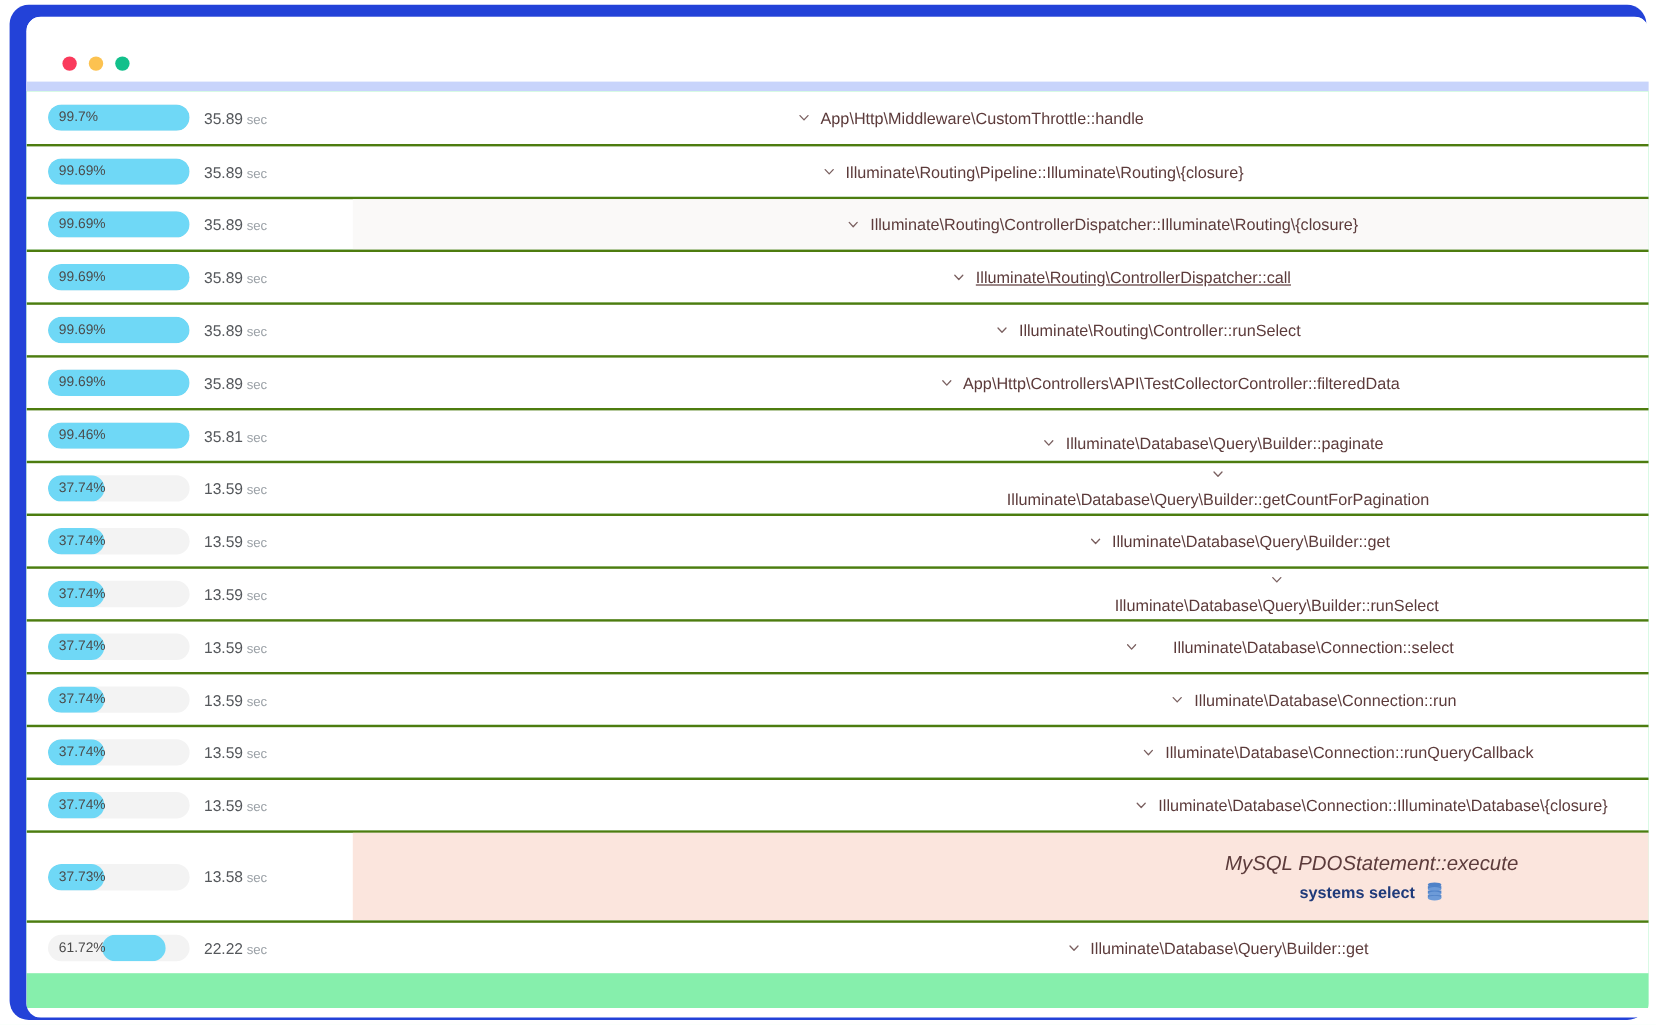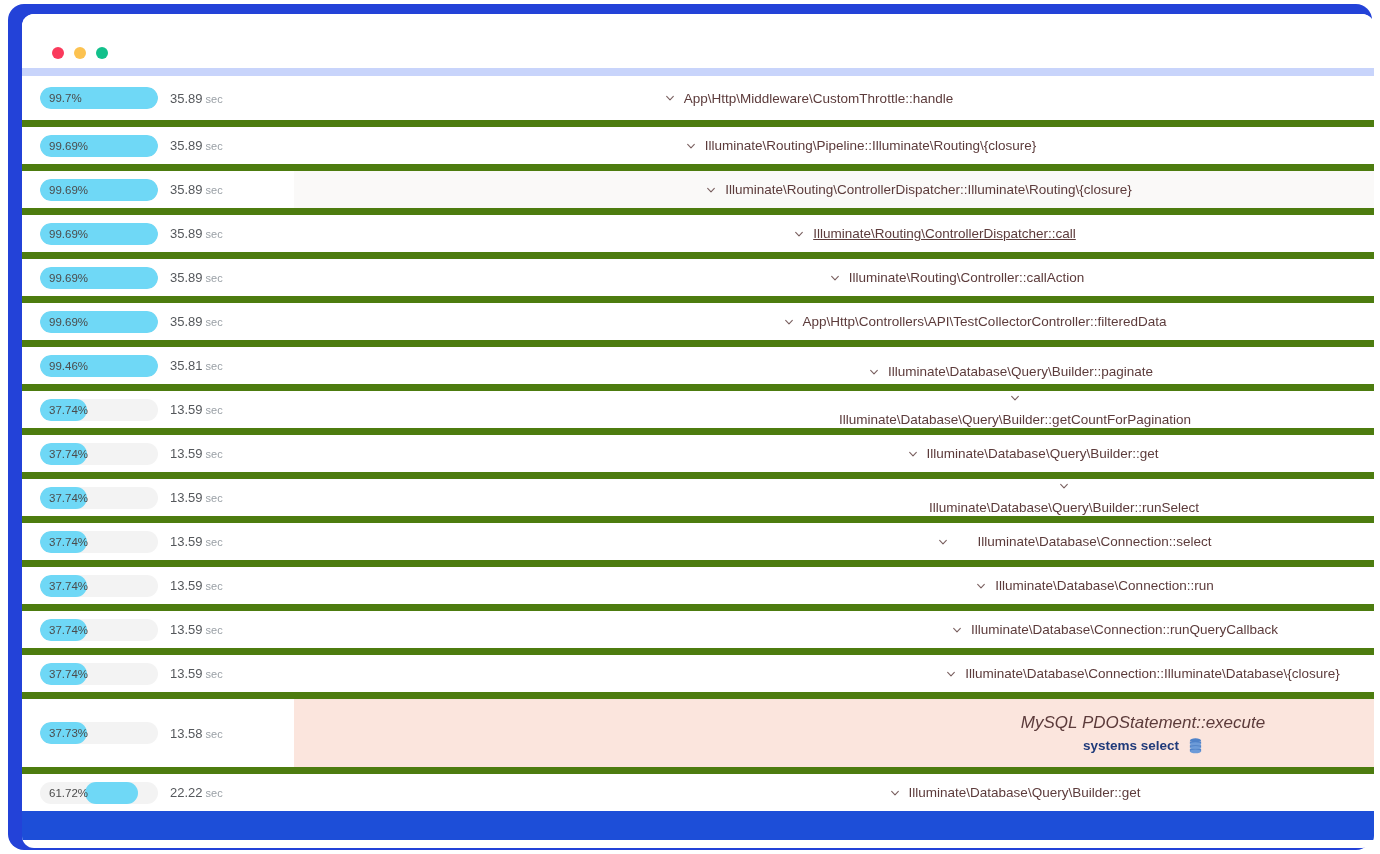--- a/index.html
+++ b/index.html
@@ -42,31 +42,31 @@
     display: flex; gap: 10px;
   }
   .dot { width: 12px; height: 12px; border-radius: 50%; }
   .dot.red    { background: #fa3a5c; }
   .dot.yellow { background: #fcc250; }
   .dot.green  { background: #12c08b; }
 
   
   #profiler {
     position: relative;
-    background: #1d4ed8;
+    background: #86efac;
     width: 100%;
     height: 764px;
     overflow: hidden;
   }
 
   .prow {
     position: relative;
     display: flex;
     align-items: center;
-    border-top: 7px solid #4d7c0f;
+    border-top: 2px solid #4d7c0f;
     background: #ffffff;
     height: 44px;
   }
   .prow:first-child { border-top: none; }
   .prow.tall { height: 44px; }
   .prow.double { height: 75px; }
 
   
   .prow .band {
     position: absolute;
@@ -302,21 +302,21 @@
             </div>
           </div>
           <div class="cell-time"><span>35.89</span><span class="unit">sec</span></div>
           <div class="cell-name">
             <div class="name-inner shift-4">
               <span class="chev">
                 <svg viewBox="0 0 12 12" width="10" height="10" aria-hidden="true">
                   <path d="M2 4 L6 8.3 L10 4" fill="none" stroke="currentColor" stroke-width="1.3" stroke-linecap="round" stroke-linejoin="round"></path>
                 </svg>
               </span>
-              <span>Illuminate\Routing\Controller::callAction</span>
+              <span>Illuminate\Routing\Controller::runSelect</span>
             </div>
           </div>
         </div>
         <div class="prow tall">
           <div class="band"></div>
           <div class="cell-gauge">
             <div class="track">
               <div class="fill" style="left: 0%; width: 100%;"></div>
               <span class="pct">99.69%</span>
             </div>

